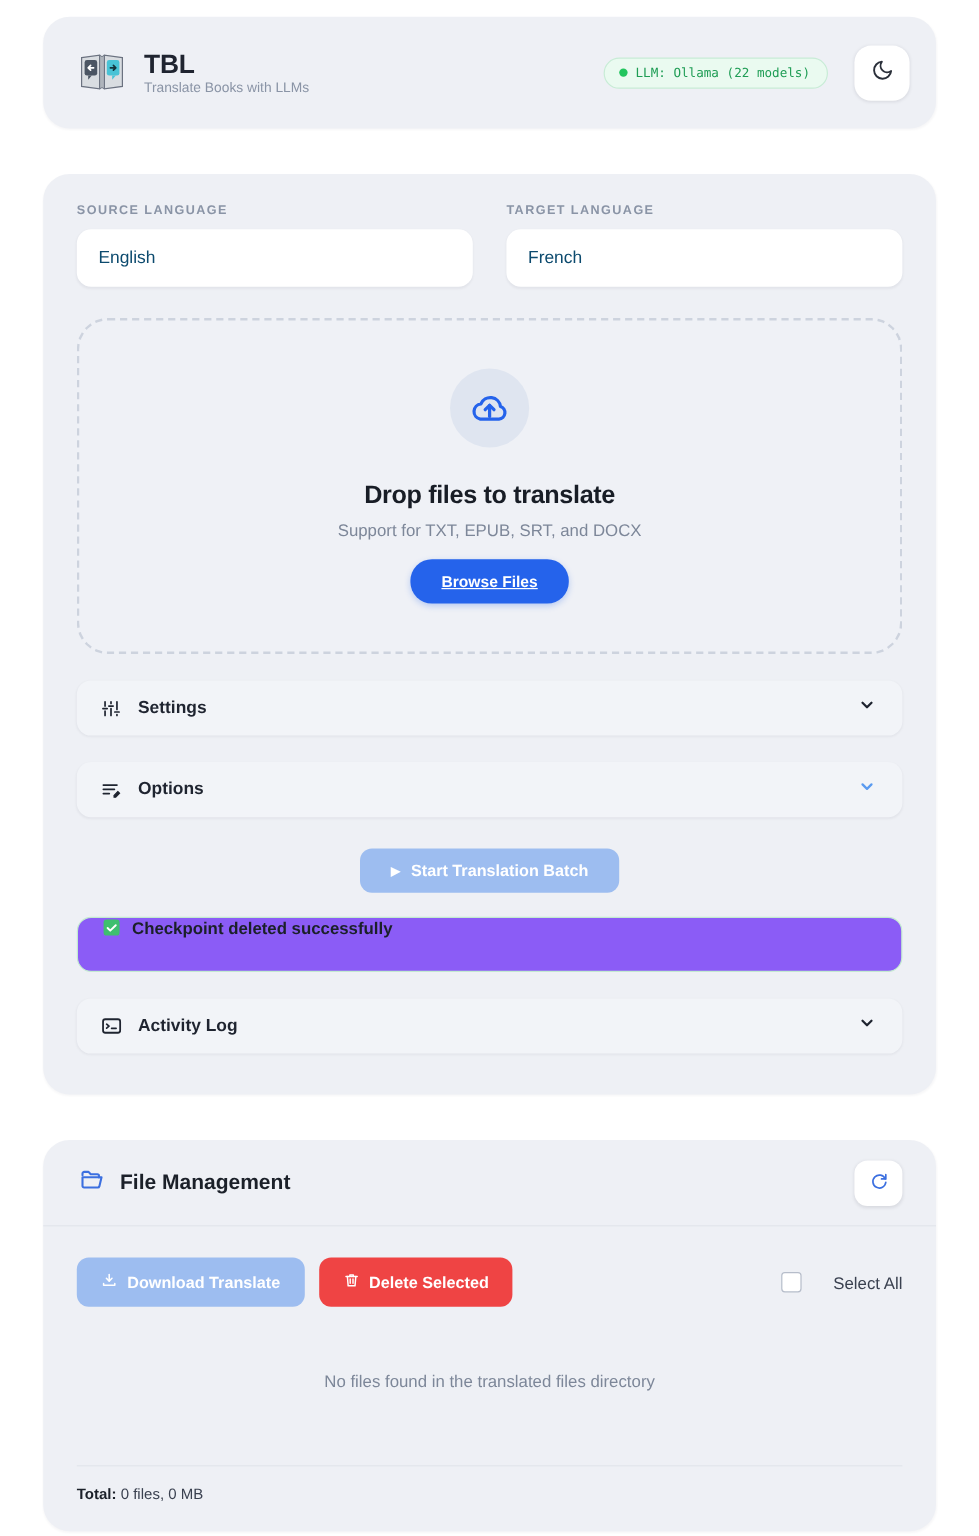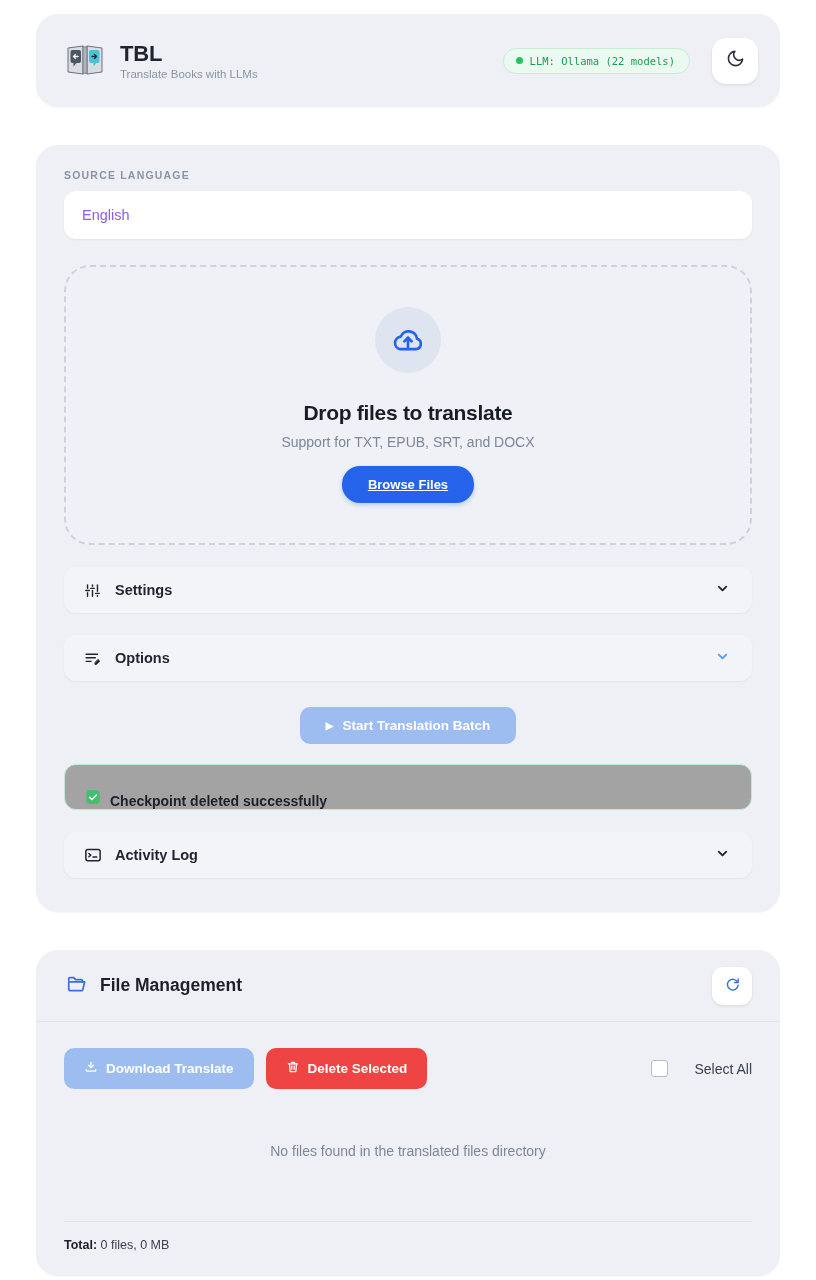--- a/index.html
+++ b/index.html
@@ -105,21 +105,21 @@
     margin-bottom: 10px;
   }
   .select-box {
     height: 48px;
     background: #ffffff;
     border-radius: 12px;
     display: flex;
     align-items: center;
     padding: 0 18px;
     font-size: 14.5px;
-    color: #8b5cf6;
+    color: #0c4a6e;
     box-shadow: 0 1px 2px rgba(17,24,39,0.05);
     cursor: pointer;
   }
 
   
   .dropzone {
     margin-top: 26px;
     height: 280px;
     border: 2px dashed #cdd3de;
     border-radius: 26px;
@@ -198,26 +198,26 @@
     align-items: center;
     gap: 9px;
     cursor: pointer;
     font-family: "Liberation Sans", sans-serif;
   }
   .start-btn .play { font-size: 10px; }
 
   
   .alert {
     margin-top: 20px;
-    background: #a3a3a3;
+    background: #8b5cf6;
     border: 1px solid #c3ead1;
     border-radius: 12px;
     height: 46px;
     display: flex;
-    align-items: flex-end;
+    align-items: flex-start;
     padding: 0 20px;
     gap: 9px;
   }
   .alert-text {
     font-size: 14px;
     font-weight: bold;
     color: #1b2029;
   }
 
   
@@ -339,20 +339,24 @@
       </span>
     </div>
   </div>
 
   <div class="card main-panel">
 
     <div class="lang-row">
       <div class="lang-col">
         <div class="field-label">SOURCE LANGUAGE</div>
         <div class="select-box">English</div>
+      </div>
+      <div class="lang-col">
+        <div class="field-label">TARGET LANGUAGE</div>
+        <div class="select-box">French</div>
       </div>
     </div>
 
     <div class="dropzone">
       <div class="upload-circle">
         <svg width="34" height="34" viewBox="0 0 24 24" fill="none" stroke="#2563eb" stroke-width="1.9" stroke-linecap="round" stroke-linejoin="round">
           <path d="M6.5 18.5A4.5 4.5 0 0 1 6.9 9.6a6 6 0 0 1 11.5 1.5 3.8 3.8 0 0 1-.9 7.4H7"></path>
           <path d="M12 17V10.5"></path>
           <path d="M9.4 13L12 10.4 14.6 13"></path>
         </svg>

